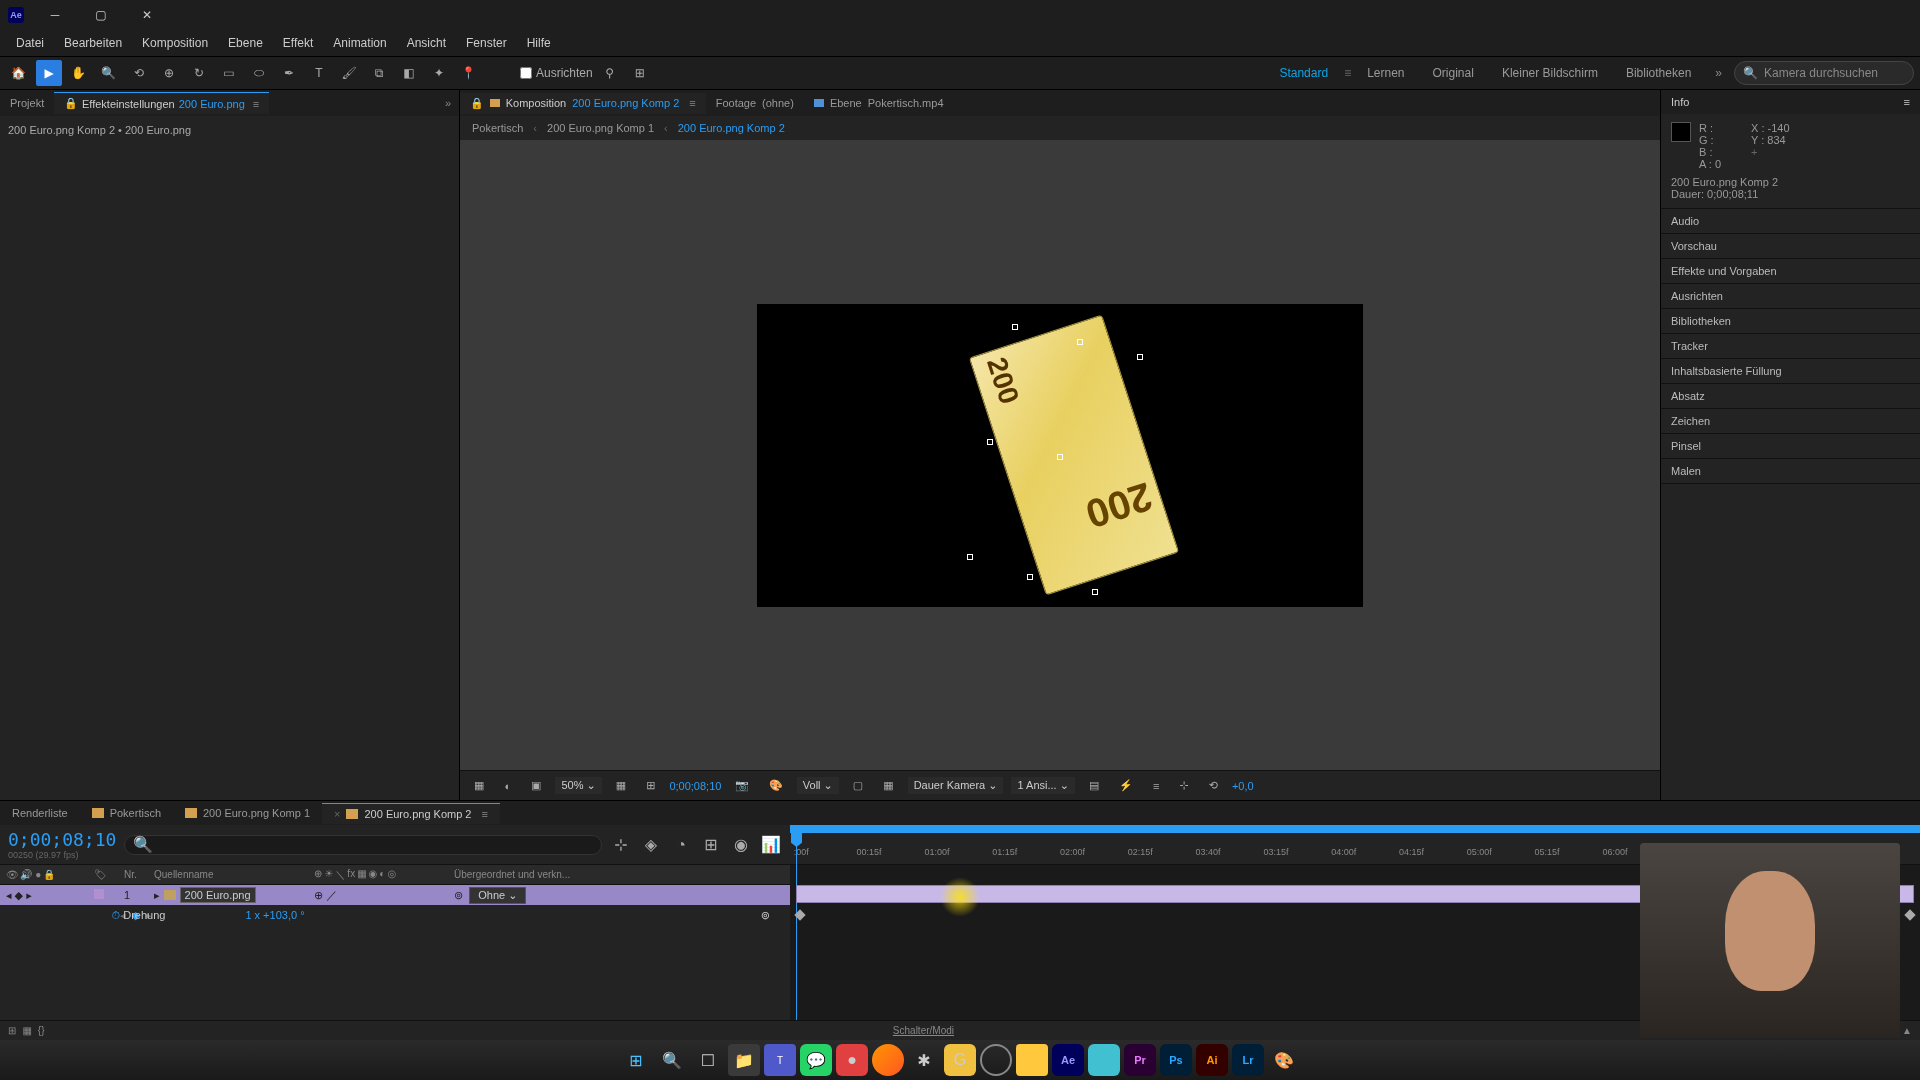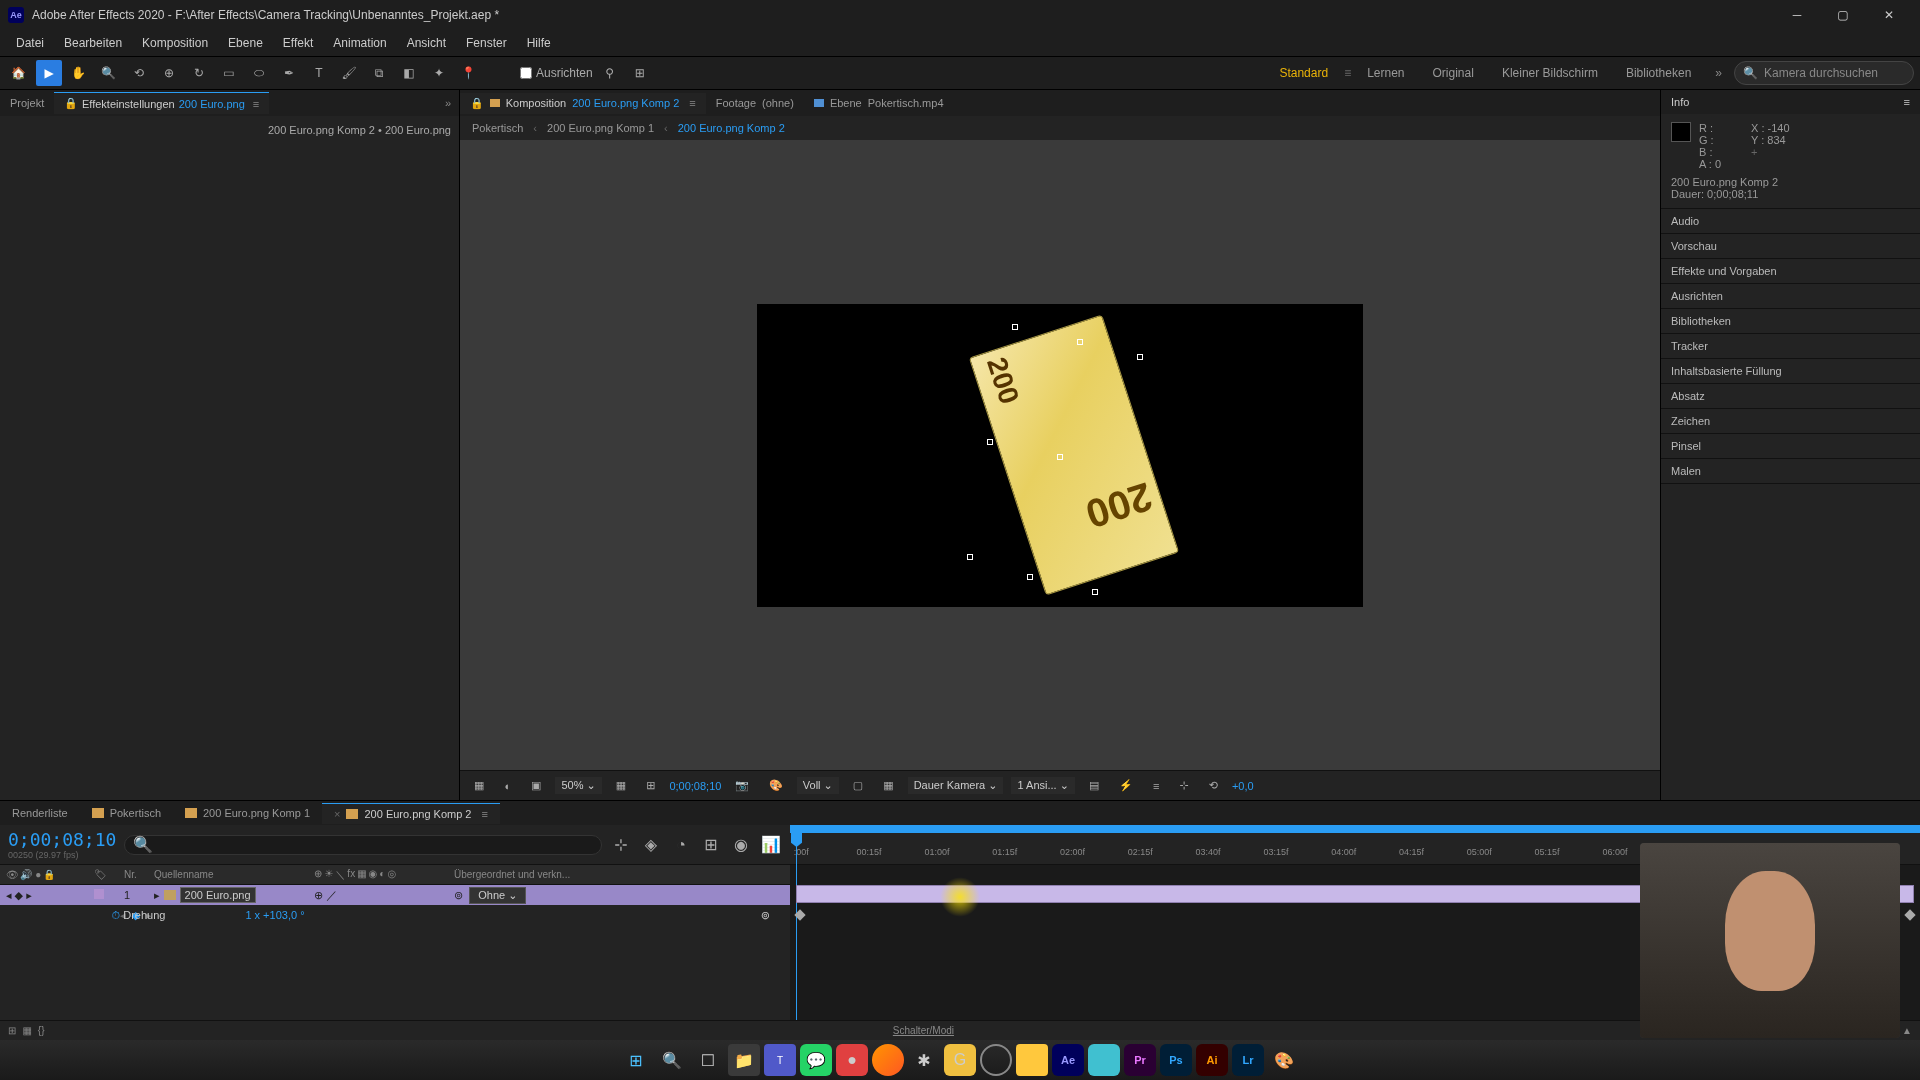--- a/index.html
+++ b/index.html
@@ -15,35 +15,35 @@
 
 .menubar { height: 26px; background: #1e1e1e; display: flex; align-items: center; padding: 0 6px; font-size: 12px; }
 .menubar .menu-item { padding: 4px 10px; cursor: pointer; color: #ccc; }
 
 
 .toolbar { height: 34px; background: #1e1e1e; border-top: 1px solid #000; border-bottom: 1px solid #000; display: flex; align-items: center; padding: 0 6px; gap: 4px; font-size: 12px; }
 .toolbar .tool-btn { width: 26px; height: 26px; display: flex; align-items: center; justify-content: center; cursor: pointer; color: #aaa; border-radius: 2px; }
 .toolbar .tool-btn.active { background: #2a7de1; color: #fff; }
 .toolbar .spacer { flex: 1; }
 .toolbar .workspace { padding: 4px 12px; cursor: pointer; color: #999; }
-.toolbar .workspace.active { color: #eab308; }
+.toolbar .workspace.active { color: #0ea5e9; }
 .toolbar .search-box { width: 180px; height: 24px; background: #2a2a2a; border: 1px solid #444; border-radius: 12px; display: flex; align-items: center; padding: 0 8px; gap: 6px; color: #888; }
 .toolbar .checkbox-wrap { display: flex; align-items: center; gap: 4px; color: #aaa; }
 .toolbar input[type="checkbox"] { width: 12px; height: 12px; }
 
 
 .main { position: absolute; top: 90px; left: 0; right: 0; bottom: 280px; display: flex; background: #c4b5fd; }
 
 
 .left-panel { width: 460px; background: #232323; border-right: 1px solid #000; display: flex; flex-direction: column; }
 .panel-tabs { height: 26px; display: flex; align-items: center; background: #1e1e1e; font-size: 11px; }
 .panel-tab { padding: 4px 10px; cursor: pointer; color: #999; display: flex; align-items: center; gap: 4px; }
 .panel-tab.active { background: #232323; color: #ccc; border-top: 1px solid #2a9df4; }
 .panel-tab .blue { color: #2a9df4; }
-.panel-content { flex: 1; padding: 8px; font-size: 11px; color: #aaa; text-align: right; }
+.panel-content { flex: 1; padding: 8px; font-size: 11px; color: #aaa; }
 .tab-menu { margin-left: 4px; color: #888; }
 .tab-chevrons { margin-left: auto; padding: 0 8px; color: #888; }
 
 
 .center-panel { flex: 1; background: #232323; display: flex; flex-direction: column; }
 .viewer-tabs { height: 26px; display: flex; align-items: center; background: #1e1e1e; font-size: 11px; }
 .viewer-tab { padding: 4px 10px; cursor: pointer; display: flex; align-items: center; gap: 6px; color: #999; }
 .viewer-tab.active { background: #232323; color: #ccc; }
 .viewer-breadcrumb { height: 24px; display: flex; align-items: center; padding: 0 12px; font-size: 11px; gap: 10px; color: #999; }
 .viewer-breadcrumb .crumb { cursor: pointer; }
@@ -105,21 +105,20 @@
 
 .webcam { position: absolute; right: 20px; bottom: 42px; width: 260px; height: 195px; background: #333; border-radius: 4px; overflow: hidden; }
 .webcam-face { position: absolute; left: 50%; top: 45%; transform: translate(-50%,-50%); width: 90px; height: 120px; background: #c09070; border-radius: 45% 45% 40% 40%; }
 .webcam-bg { position: absolute; inset: 0; background: linear-gradient(180deg, #4a4540 0%, #2a2520 100%); }
 </style>
 </head>
 <body>
 
 <div class="titlebar">
   <div class="app-icon">Ae</div>
-  <div class="title">Adobe After Effects 2020 - F:\After Effects\Camera Tracking\Unbenanntes_Projekt.aep *</div>
   <div class="win-controls">
     <div class="win-btn">─</div>
     <div class="win-btn">▢</div>
     <div class="win-btn">✕</div>
   </div>
 </div>
 
 <div class="menubar">
   <div class="menu-item">Datei</div>
   <div class="menu-item">Bearbeiten</div>

